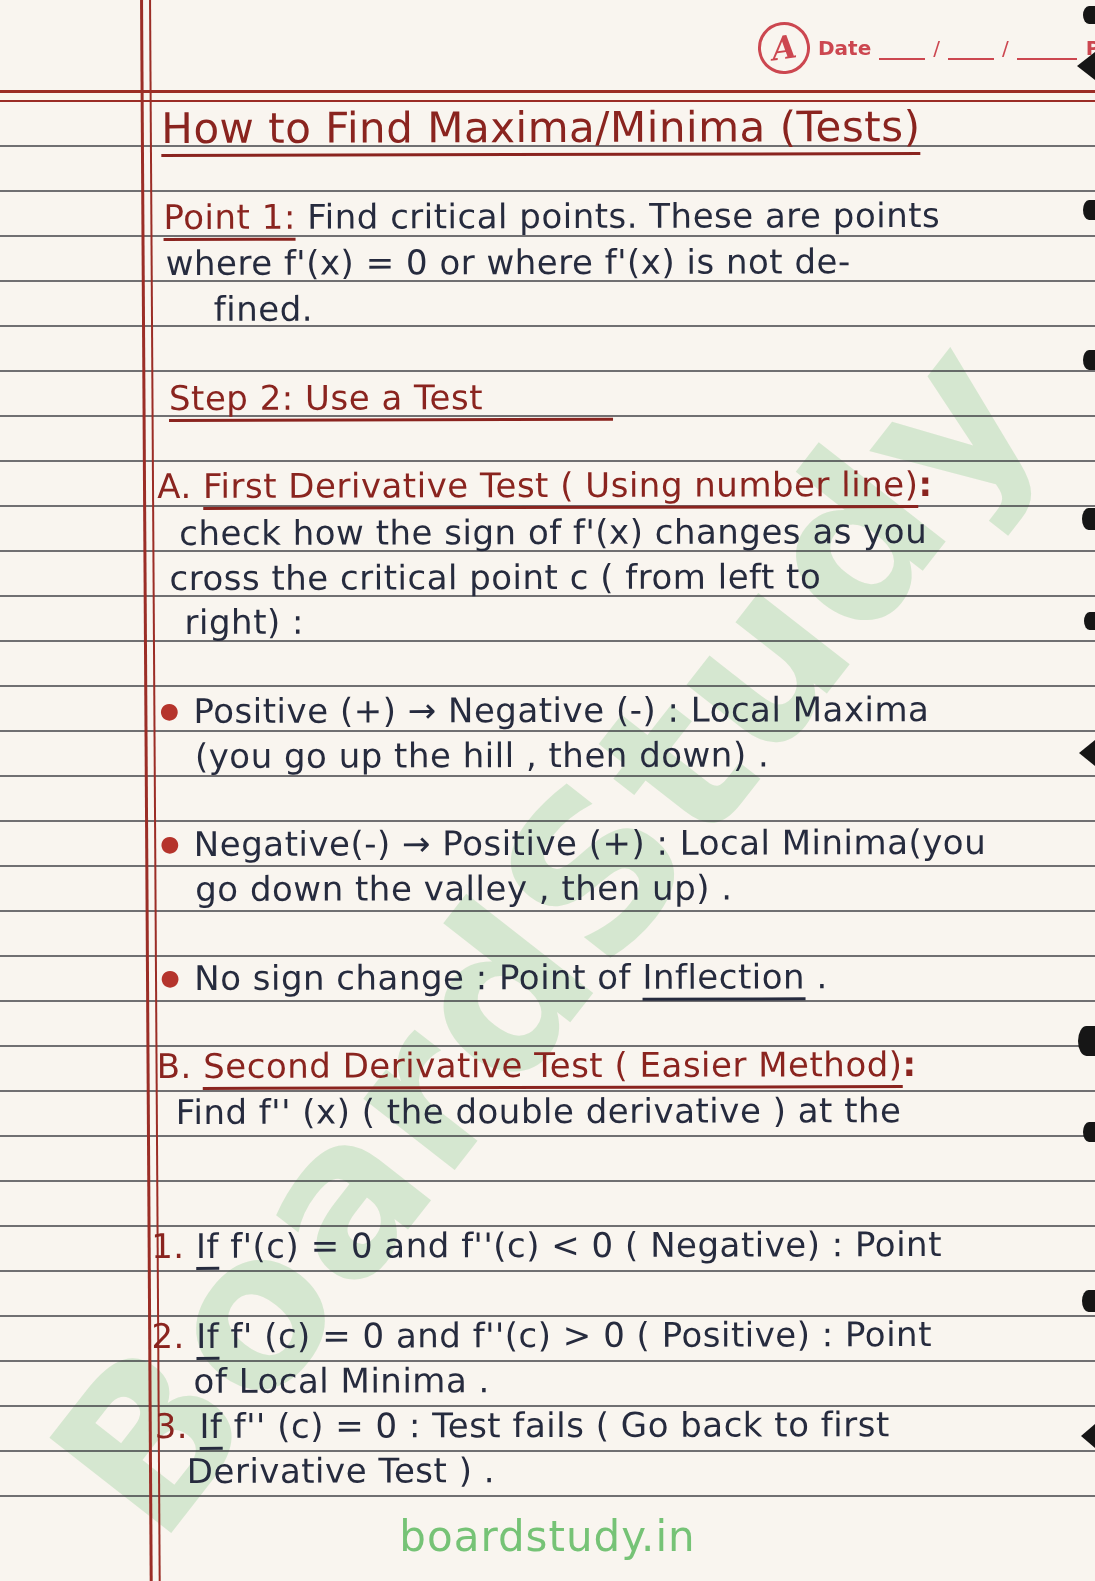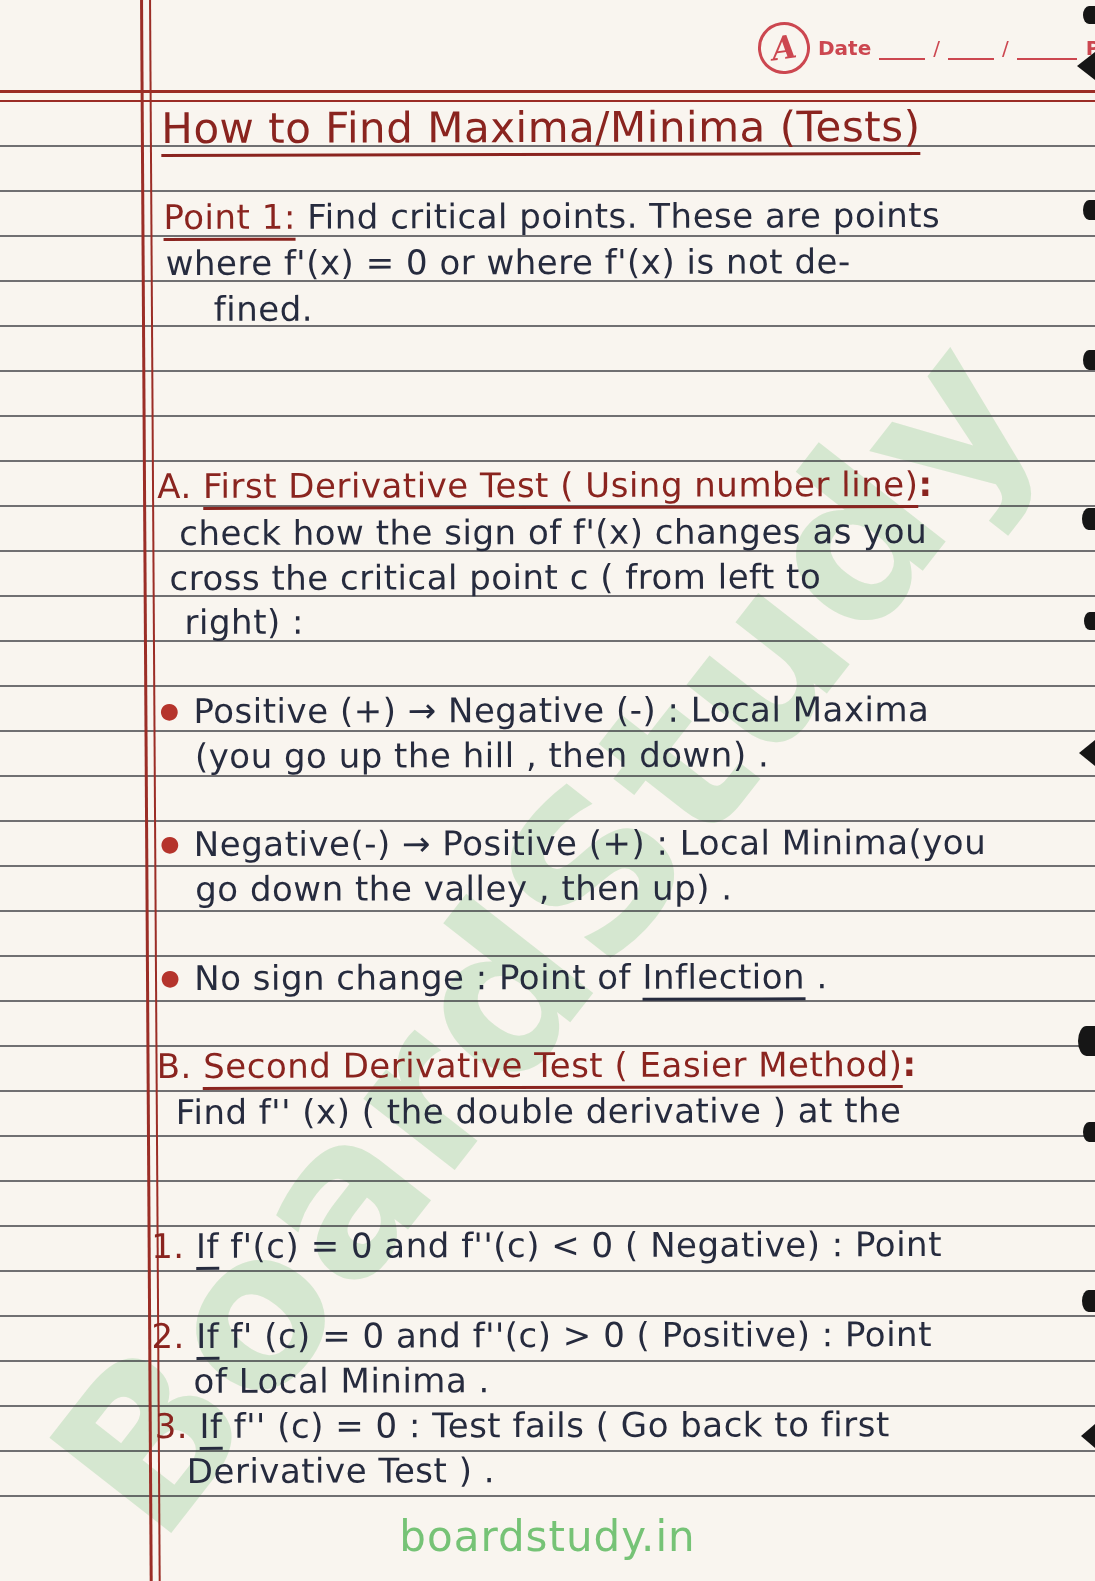--- a/index.html
+++ b/index.html
@@ -79,20 +79,21 @@
         <span class="blank b150"></span>
       </div>
     </div>
   </div>
 
   <div class="lines-layer" id="lines-layer">
       <div class="hline" style="left: 163px; top: 103px; font-size: 42px;"><span class="c-red seg-u">How to Find Maxima/Minima (Tests)</span></div>
       <div class="hline" style="left: 165px; top: 196px;"><span class="c-red seg-u">Point 1:</span><span class="c-ink"> Find critical points. These are points</span></div>
       <div class="hline" style="left: 167px; top: 242px;"><span class="c-ink">where f'(x) = 0 or where f'(x) is not de-</span></div>
       <div class="hline" style="left: 167px; top: 288px; margin-left: 48px;"><span class="c-ink">fined.</span></div>
+      <div class="hline" style="left: 170px; top: 377px;"><span class="c-red seg-u seg-uext">Step 2: Use a Test</span></div>
       <div class="hline" style="left: 158px; top: 465px;"><span class="c-red">A. </span><span class="c-red seg-u">First Derivative Test ( Using number line)</span><span class="c-red seg-b">:</span></div>
       <div class="hline" style="left: 180px; top: 512px;"><span class="c-ink">check how the sign of f'(x) changes as you</span></div>
       <div class="hline" style="left: 170px; top: 557px;"><span class="c-ink">cross the critical point c ( from left to</span></div>
       <div class="hline" style="left: 185px; top: 601px;"><span class="c-ink">right) :</span></div>
       <div class="hline" style="left: 160px; top: 690px;"><span class="bullet-dot">●</span><span class="c-ink">Positive (+) → Negative (-) :  Local Maxima</span></div>
       <div class="hline" style="left: 195px; top: 735px;"><span class="c-ink">(you go up the hill , then down) .</span></div>
       <div class="hline" style="left: 160px; top: 823px;"><span class="bullet-dot">●</span><span class="c-ink">Negative(-) → Positive (+) :  Local Minima(you</span></div>
       <div class="hline" style="left: 195px; top: 868px;"><span class="c-ink">go down the valley , then up) .</span></div>
       <div class="hline" style="left: 160px; top: 957px;"><span class="bullet-dot">●</span><span class="c-ink">No sign change :  Point of </span><span class="c-ink seg-u">Inflection</span><span class="c-ink"> .</span></div>
       <div class="hline" style="left: 156px; top: 1045px;"><span class="c-red">B. </span><span class="c-red seg-u">Second Derivative Test ( Easier Method)</span><span class="c-red seg-b">:</span></div>

